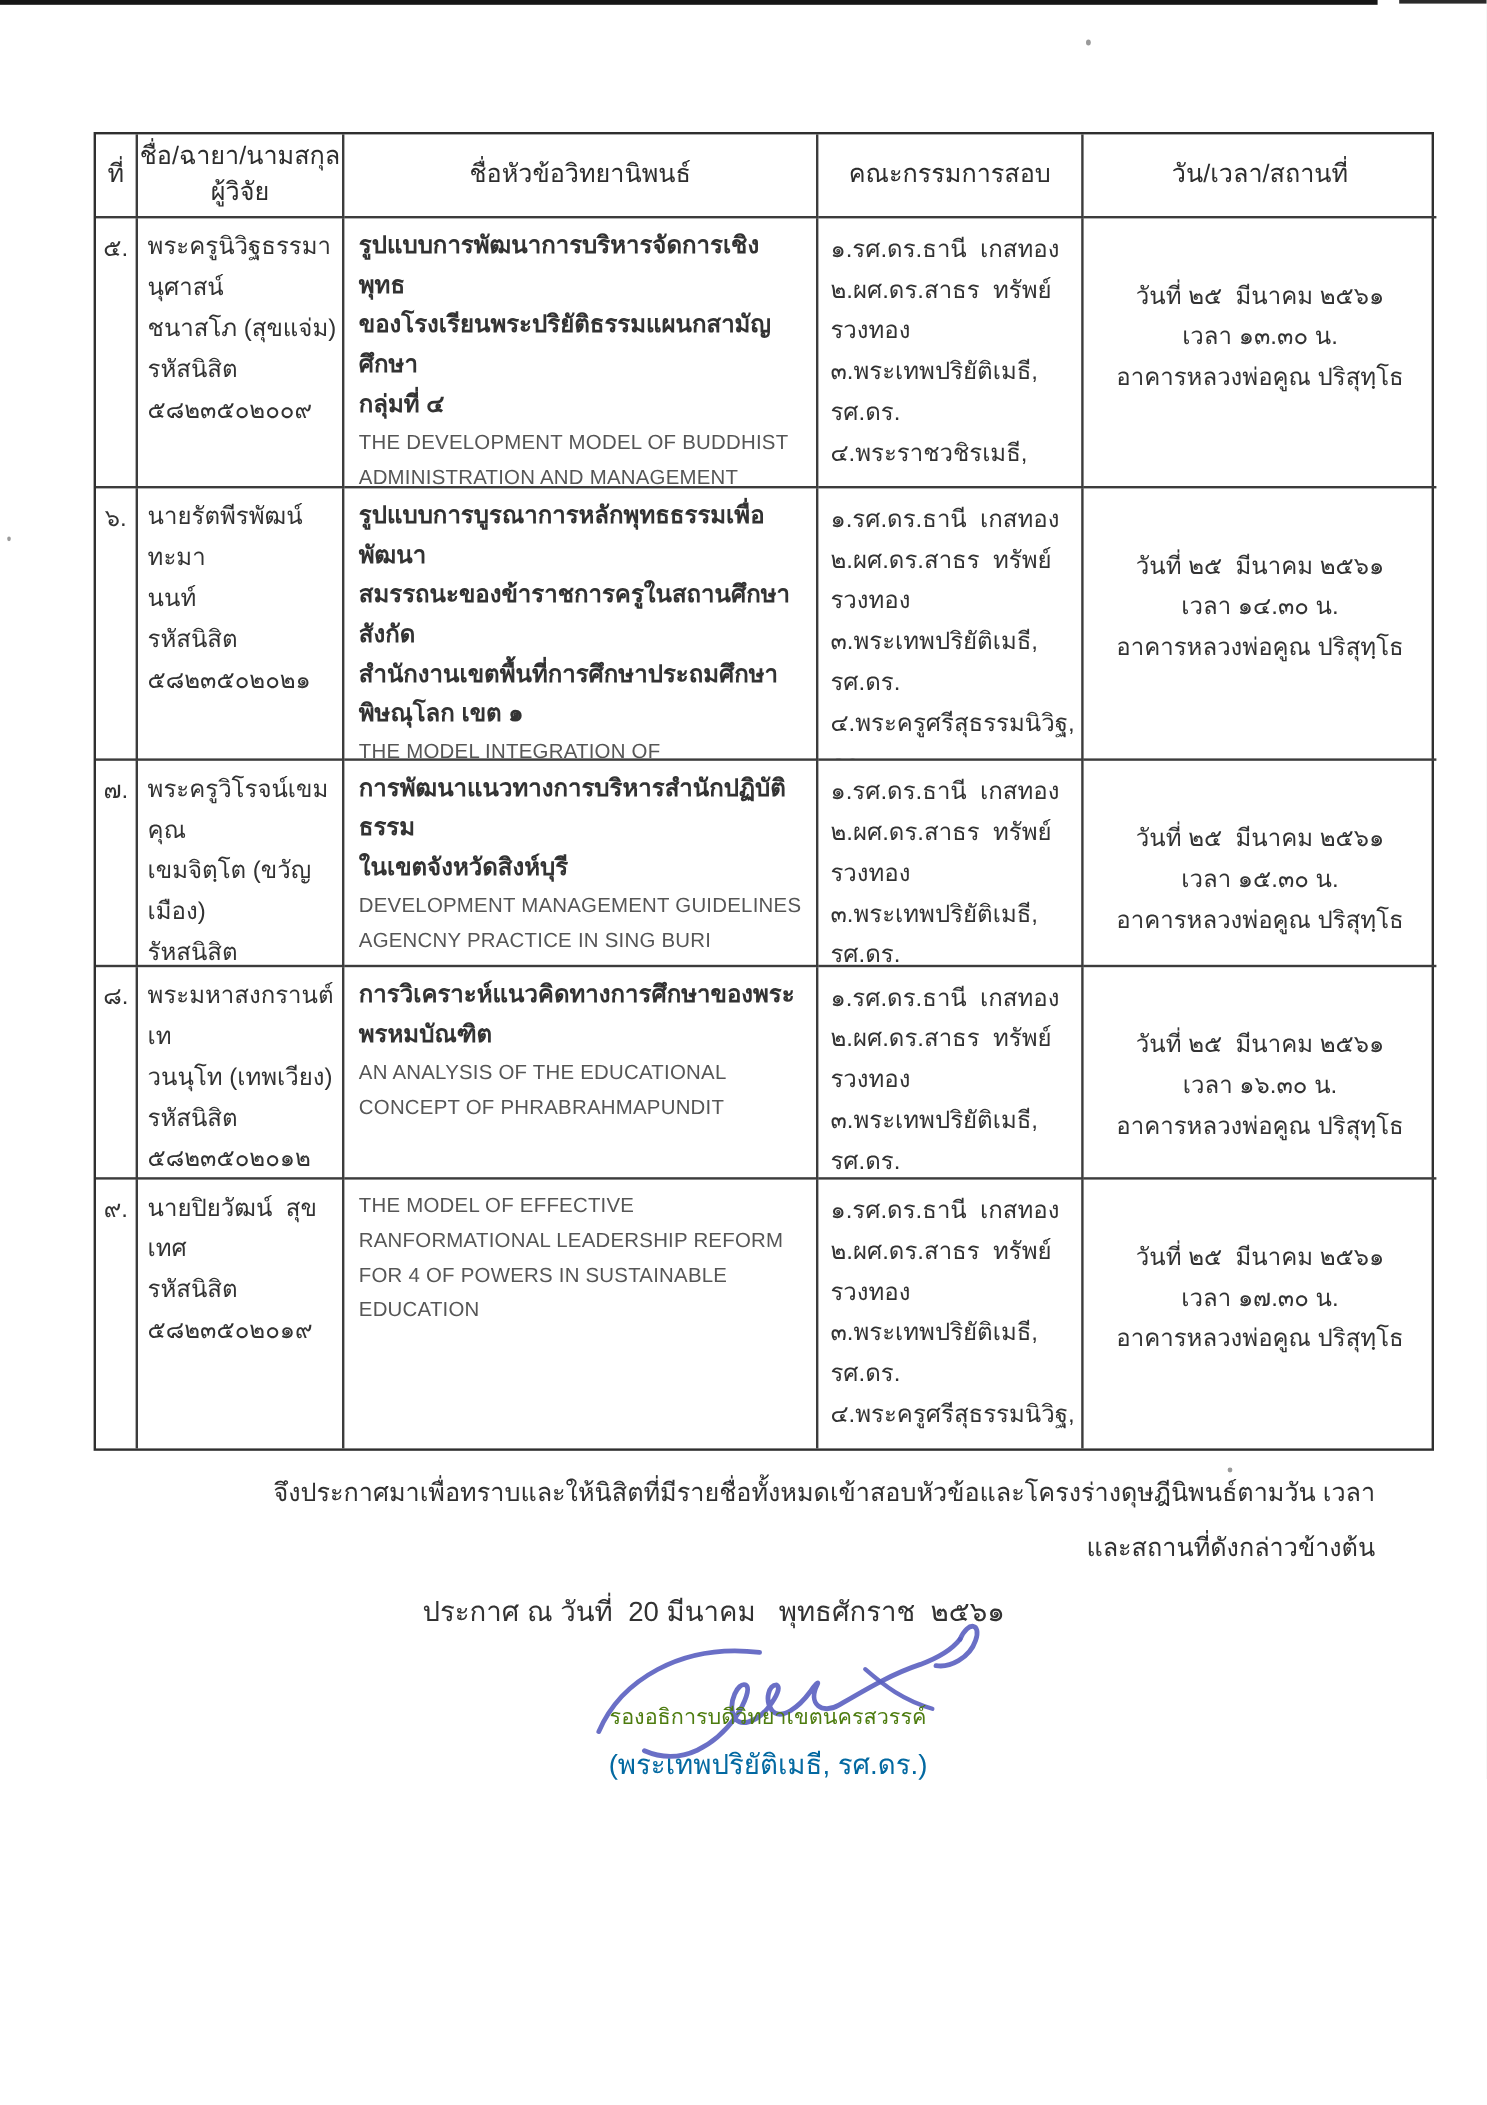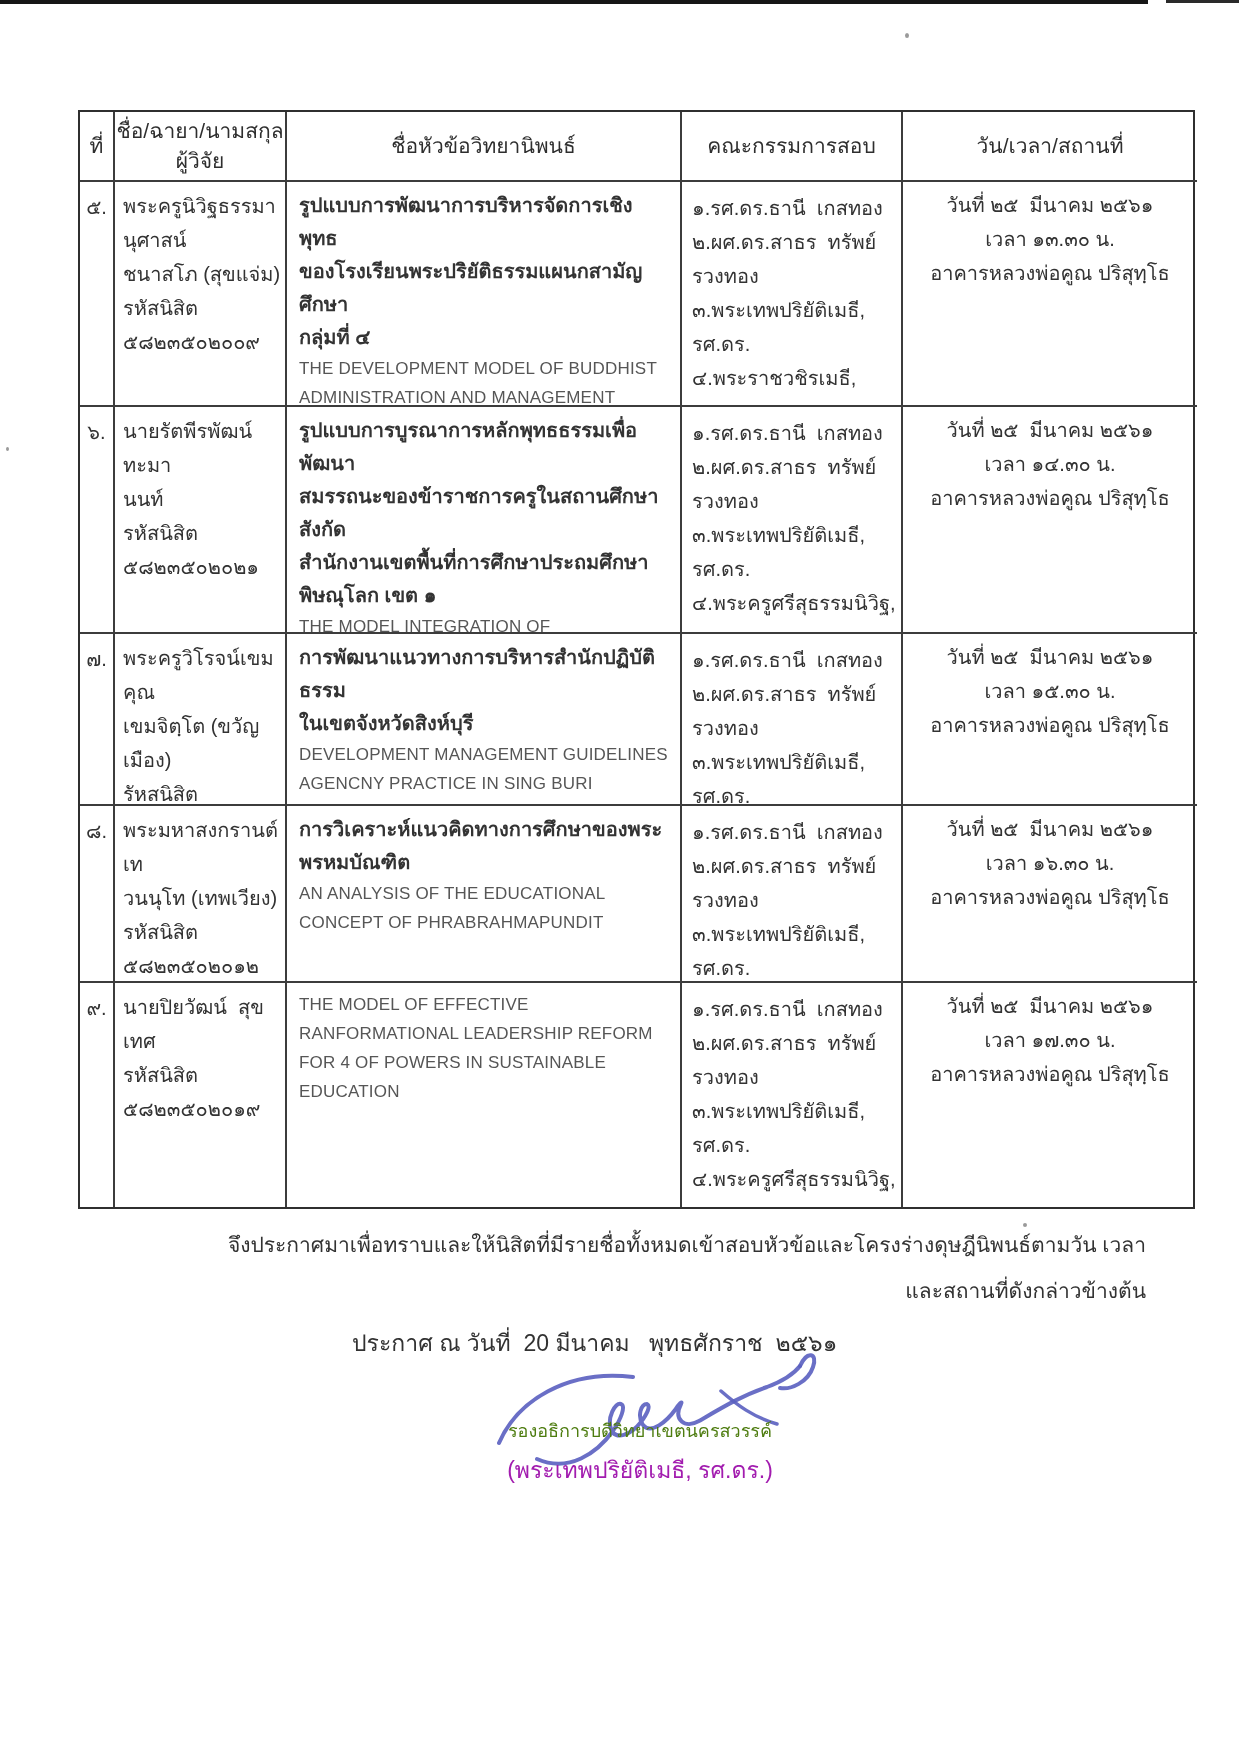--- a/index.html
+++ b/index.html
@@ -45,37 +45,37 @@
     display:flex;align-items:center;justify-content:center;
     text-align:center;font-size:21px;line-height:30px;color:#2e2e2e;
   }
   .ml{white-space:pre-wrap;}
   .c-no{padding-top:8px;text-align:center;line-height:34px;}
   .c-name{padding:7px 4px 0 8px;line-height:34px;}
   .c-thesis{padding:7px 10px 0 12px;}
   .c-thesis .th{line-height:33px;white-space:pre-wrap;font-weight:bold;}
   .c-thesis .en{line-height:29px;font-size:17px;color:#565656;letter-spacing:.2px;white-space:pre-wrap;}
   .c-comm{padding:9px 4px 4px 10px;line-height:34px;}
-  .c-date{padding:6px 4px 0 4px;line-height:34px;text-align:center;}
+  .c-date{padding:6px 4px 0 4px;line-height:34px;text-align:center;margin-top:42px;}
 
   
   .closing{
     position:absolute;left:90px;top:1222px;width:1056px;
     font-size:21px;line-height:46px;color:#323232;
     text-indent:100px;
     text-align:right;
   }
   .proclaim{
     position:absolute;left:352px;top:1325px;
     font-size:23px;color:#323232;white-space:pre;
   }
   .signature{position:absolute;left:485px;top:1345px;width:350px;height:140px;}
   .signer-name{
     position:absolute;left:400px;top:1452px;width:480px;
-    text-align:center;font-size:23px;color:#a21caf;
+    text-align:center;font-size:23px;color:#0369a1;
   }
   .signer-title{
     position:absolute;left:400px;top:1416px;width:480px;
     text-align:center;font-size:18px;color:#4d7c0f;
   }
 </style>
 </head>
 <body>
 
 <div class="sheet">

